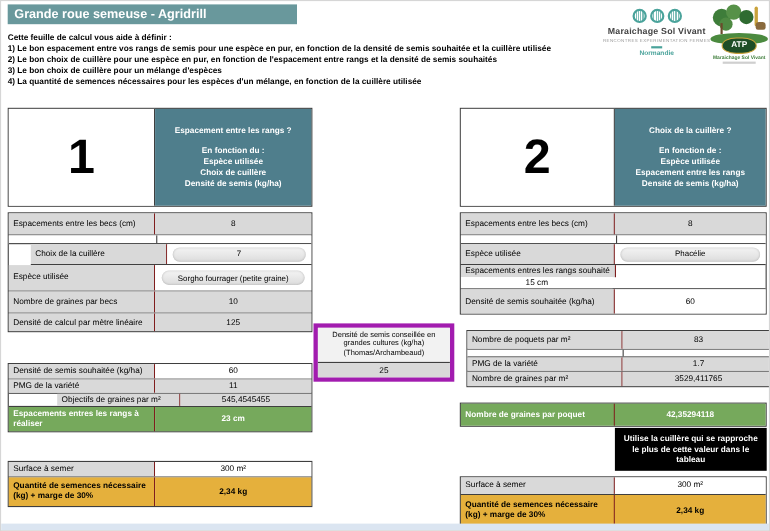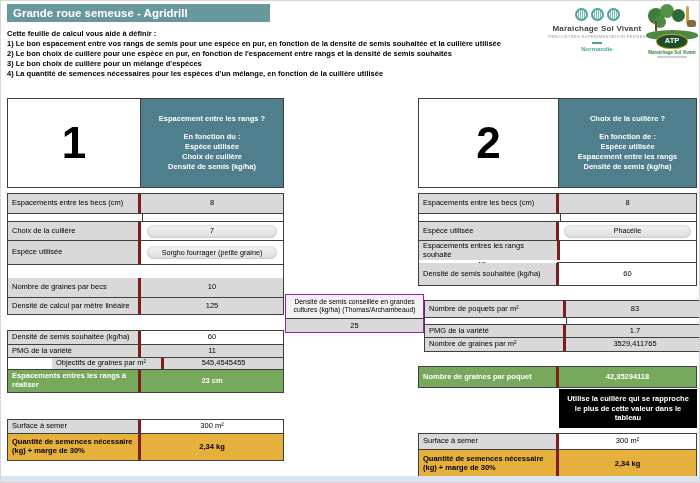--- a/index.html
+++ b/index.html
@@ -36,21 +36,21 @@
   .atp-mound{position:absolute;left:0;top:26px;width:52px;height:10px;background:#4b8a3f;border-radius:50% 50% 40% 40%;}
   .atp-badge{position:relative;margin:-8px auto 0 auto;width:30px;height:13px;background:#1e4d27;
              border:1.5px solid #c9a23b;border-radius:50%/60%;color:#fff;font-weight:bold;font-size:7.5px;line-height:12px;}
   .atp-caption{font-size:4.5px;color:#3e7d3a;font-weight:bold;margin-top:1px;}
   .atp-sub{width:30px;height:2px;background:#cfcfcf;margin:1px auto 0 auto;}
   
   .grp{position:absolute;border:1px solid #3f3f3f;box-sizing:border-box;background:#fff;}
   .row{display:flex;border-bottom:1px solid #3f3f3f;box-sizing:border-box;}
   .row:last-child{border-bottom:none;}
   .cell{box-sizing:border-box;display:flex;align-items:center;font-size:7.5px;line-height:1.15;}
-  .lab{border-right:3px solid #7f1d1d;padding:1px 3px 1px 4px;}
+  .lab{border-right:1px solid #7f1d1d;padding:1px 3px 1px 4px;}
   .val{justify-content:center;text-align:center;padding:1px 2px;}
   .l .lab{width:134px;} .l .val{width:143px;}
   .r .lab{width:141px;} .r .val{width:138px;}
   .gray{background:#d9d9d9;}
   .white{background:#ffffff;}
   .spacer{background:#fff;}
   .green{background:#76a95c;color:#fff;font-weight:bold;}
   .yellow{background:#e5b03c;color:#000;font-weight:bold;}
   .bold{font-weight:bold;}
   .numcell{width:134px;border-right:1px solid #3f3f3f;display:flex;align-items:center;justify-content:center;
@@ -58,21 +58,21 @@
   .hdr{background:#4f7e8c;color:#fff;font-weight:bold;text-align:center;font-size:7.5px;
        display:flex;flex-direction:column;justify-content:center;box-sizing:border-box;padding:4px 6px;}
   .l .hdr{width:143px;} .r .hdr{width:138px;}
   .hdr .t{margin-bottom:9px;}
   .hdr .s{line-height:10px;}
   .pill{
     background:linear-gradient(#f4f4f4,#dcdcdc);border-radius:9px;box-shadow:inset 0 0 2px rgba(0,0,0,.25);
     width:92%;margin:0 auto;padding:1px 2px;font-size:7.2px;line-height:1.1;text-align:center;
     display:flex;align-items:center;justify-content:center;min-height:11px;
   }
-  .note{position:absolute;left:284px;top:293px;width:139px;border:1px solid #a21caf;box-sizing:border-box;}
+  .note{position:absolute;left:284px;top:293px;width:128px;border:4px solid #a21caf;box-sizing:border-box;}
   .note .txt{background:#f2f2f2;font-size:6.8px;text-align:center;padding:3px 4px;line-height:1.25;
              border-bottom:1px solid #3f3f3f;}
   .note .v{background:#d9d9d9;text-align:center;font-size:7.5px;height:13px;line-height:13px;}
   .redbox{position:absolute;left:558px;top:388px;width:138px;height:39px;background:#000000;color:#fff;
           font-weight:bold;font-size:7.5px;text-align:center;display:flex;align-items:center;justify-content:center;
           padding:2px 6px;box-sizing:border-box;line-height:1.3;}
   .bottombar{position:absolute;left:0;bottom:0;width:700px;height:6px;background:#dbe5f1;}
 </style>
 </head>
 <body>
@@ -131,33 +131,33 @@
   </div>
 
   <div class="grp l" style="left:6px;top:192px;width:277px;">
     <div class="row" style="height:20px;">
       <div class="cell lab gray">Espacements entre les becs (cm)</div>
       <div class="cell val gray">8</div>
     </div>
     <div class="row spacer" style="height:8px;">
         <div style="width:134px;border-right:1px solid #3f3f3f;"></div>
       </div>
-    <div class="row" style="height:19px;">
+    <div class="row" style="height:19px;margin-left:20px;">
       <div class="cell lab gray">Choix de la cuillère</div>
       <div class="cell val white">
         <div class="pill">7</div>
       </div>
     </div>
     <div class="row" style="height:24px;">
       <div class="cell lab gray">Espèce utilisée</div>
       <div class="cell val white">
         <div class="pill">Sorgho fourrager (petite graine)</div>
       </div>
     </div>
-    <div class="row" style="height:20px;margin-top:13px;">
+    <div class="row" style="height:20px;">
       <div class="cell lab gray">Nombre de graines par becs</div>
       <div class="cell val gray">10</div>
     </div>
     <div class="row" style="height:16px;">
       <div class="cell lab gray">Densité de calcul par mètre linéaire</div>
       <div class="cell val gray">125</div>
     </div>
   </div>
 
   <div class="grp l" style="left:6px;top:329px;width:277px;">

